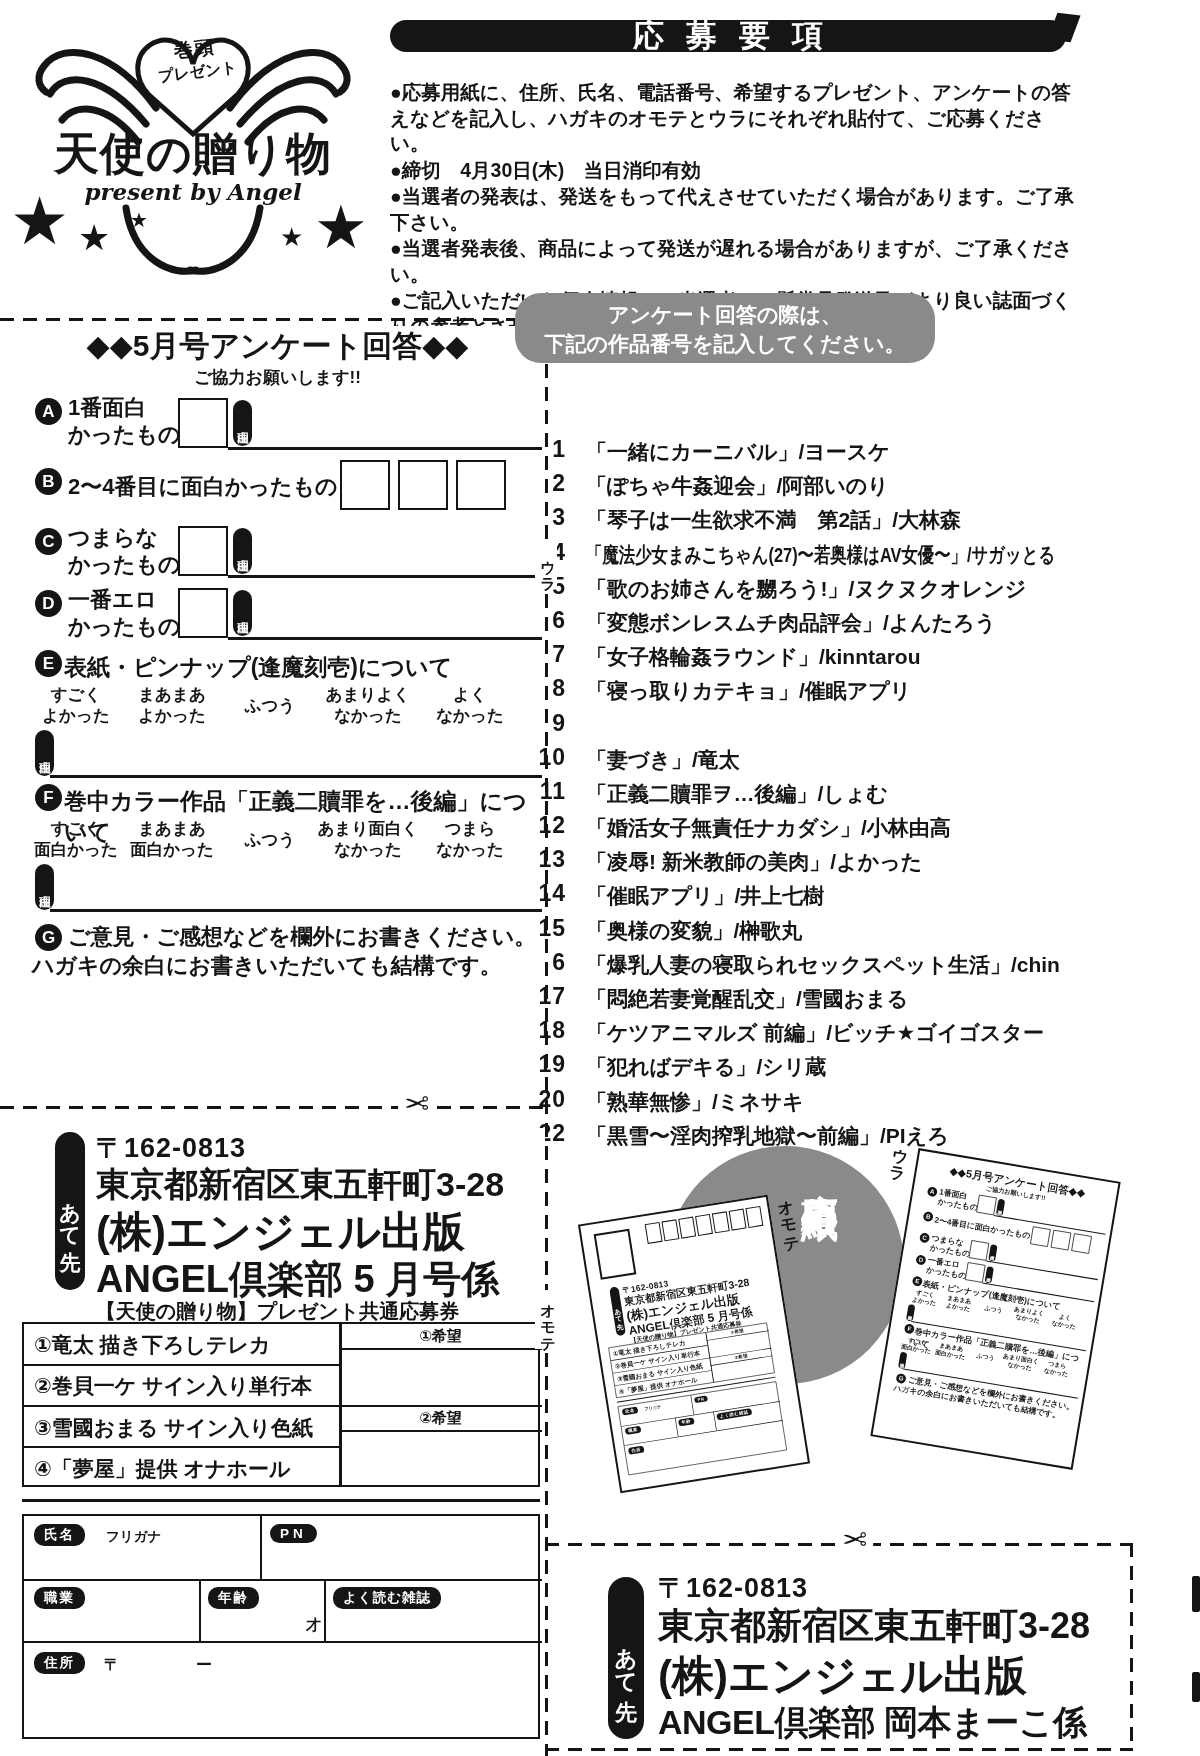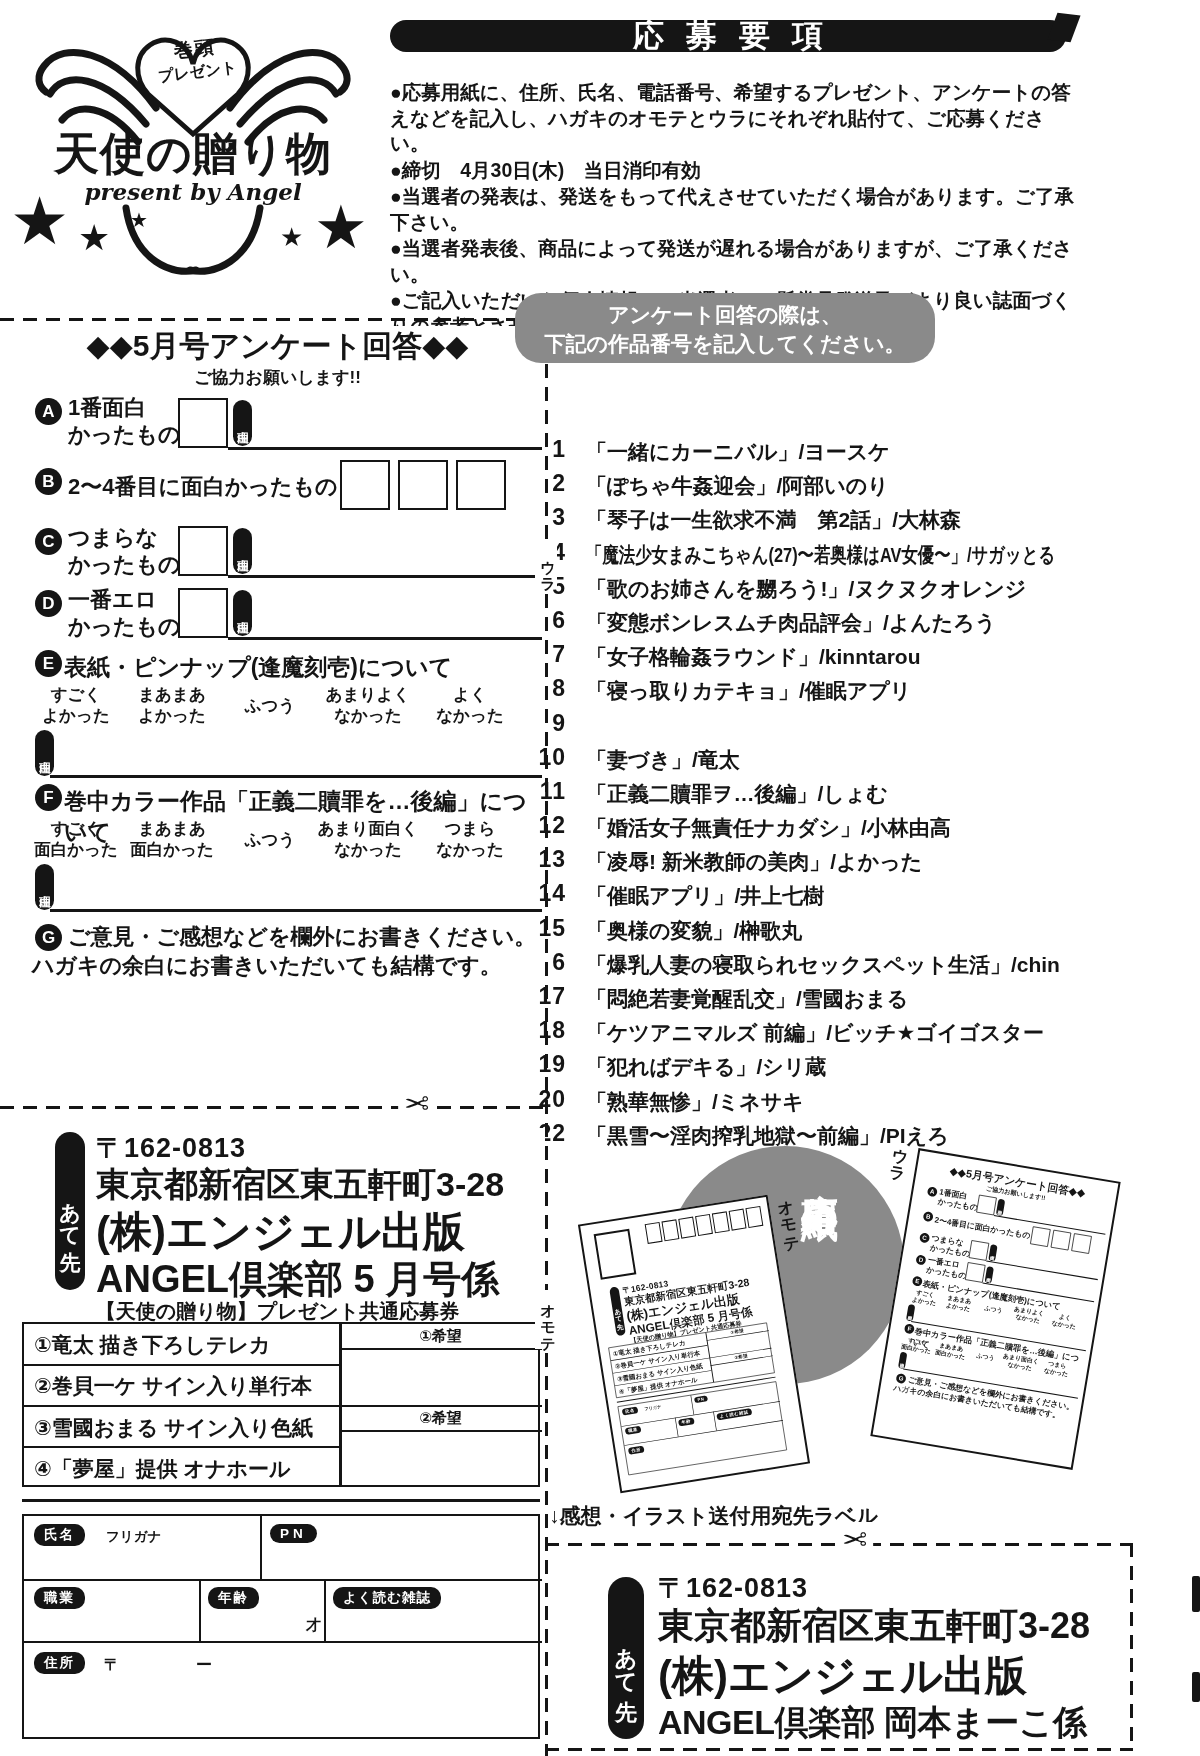--- a/index.html
+++ b/index.html
@@ -572,21 +572,20 @@
           <div class="rpill" style="left:25px;top:538px;">理由</div>
           <div class="uline" style="left:40px;top:583px;width:492px;"></div>
           <div class="qletter" style="left:25px;top:598px;">G</div>
           <div class="gtext">ご意見・ご感想などを欄外にお書きください。ハガキの余白にお書きいただいても結構です。</div>
         </div>
       </div>
     </div>
     <div class="pc-label" style="left:-28px;top:-8px;">ウラ</div>
   </div>
 
-  <div class="paste-note">↓感想・イラスト送付用宛先ラベル</div>
 
   <div class="dash-h" style="left:545px;top:1543px;width:588px;"></div>
   <div class="dash-v" style="left:1130px;top:1543px;height:208px;"></div>
   <div class="dash-h" style="left:545px;top:1748px;width:588px;"></div>
   <span class="scissors" style="left:836px;top:1522px;">✂</span>
 
   <div class="vpill" style="left:608px;top:1577px;width:36px;height:162px;font-size:22px;border-radius:18px;">あて先</div>
   <div class="ml-postal">〒162-0813</div>
   <div class="ml-a1">東京都新宿区東五軒町3-28</div>
   <div class="ml-a2">(株)エンジェル出版</div>

